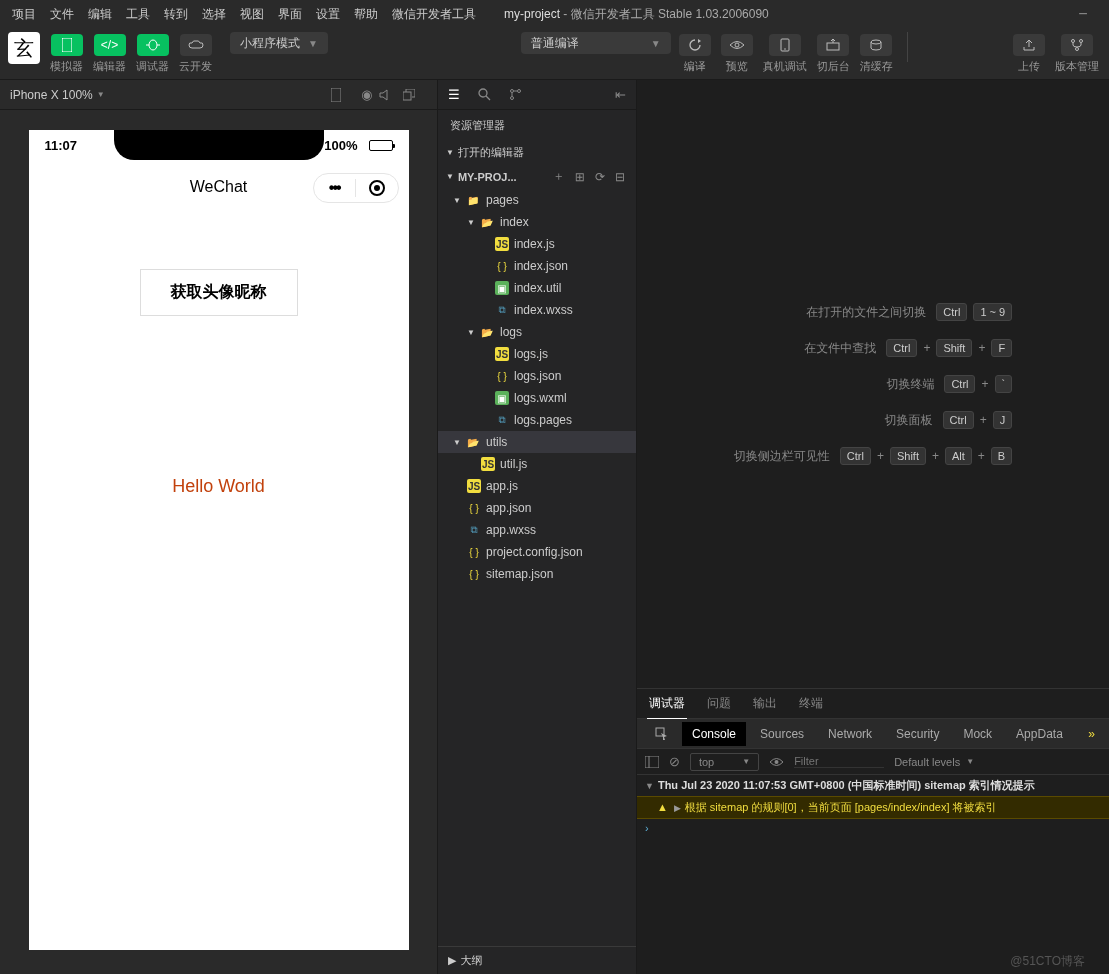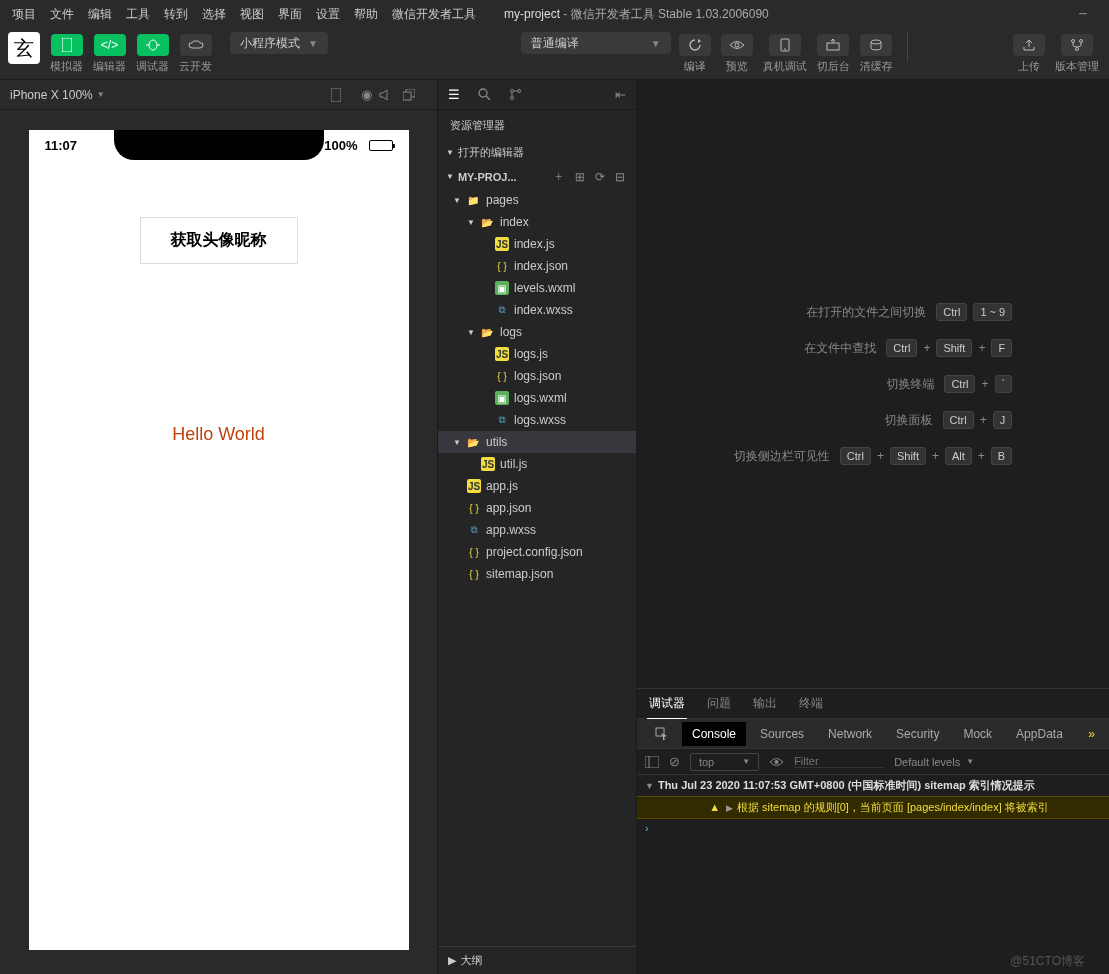--- a/index.html
+++ b/index.html
@@ -86,21 +86,21 @@
 .dev-tabs .dt.active { background:#000; color:#fff; }
 .dev-tabs .dsp { flex:1; }
 .dev-tabs .more { color:#f1dd3f; cursor:pointer; padding:0 6px; }
 .console-bar { height:26px; display:flex; align-items:center; padding:0 8px; gap:10px; border-bottom:1px solid #333; font-size:11px; color:#888; }
 .console-bar .ctx { border:1px solid #444; padding:2px 8px; border-radius:2px; display:flex; align-items:center; gap:28px; }
 .console-bar input { background:transparent; border:none; border-bottom:1px solid #333; color:#ccc; font-size:11px; width:90px; outline:none; }
 .console-bar .lvl { display:flex; align-items:center; gap:6px; }
 .console-body { flex:1; font-family:Menlo,Consolas,monospace; font-size:11px; overflow:hidden; }
 .log-hdr { padding:3px 8px; color:#ddd; font-weight:bold; background:#1e1e1e; }
 .log-hdr .tri { color:#888; margin-right:4px; font-size:9px; }
-.log-warn { padding:3px 8px 3px 20px; background:#332b00; color:#f1dd3f; border-top:1px solid #5a4a00; border-bottom:1px solid #5a4a00;text-align:center; }
+.log-warn { padding:3px 8px 3px 20px; background:#332b00; color:#f1dd3f; border-top:1px solid #5a4a00; border-bottom:1px solid #5a4a00; }
 .log-warn .wi { color:#f1dd3f; margin-right:6px; }
 .log-warn .tri { color:#999; margin-right:4px; font-size:9px; }
 .prompt { padding:3px 8px; color:#5db0d7; }
 .watermark { position:absolute; right:24px; bottom:4px; color:#555; font-size:12px; z-index:100; }
 svg { display:block; }
 </style>
 </head>
 <body>
 
 <div class="menubar">
@@ -261,20 +261,34 @@
     </div>
     <div class="sim-body">
       <div class="phone">
         <div class="notch"></div>
         <div class="statusbar">
           <span>11:07</span>
           <span class="sr">
               <span>100%</span>
               <span class="batt"><span class="fill"></span></span>
             </span>
+        </div>
+        <div class="navbar">
+          <span>WeChat</span>
+          <div class="capsule">
+            <div class="half">
+                <span class="dots">•••</span>
+              </div>
+            <div class="div"></div>
+            <div class="half">
+                <span class="ring">
+                  <span class="dot"></span>
+                </span>
+              </div>
+          </div>
         </div>
         <div class="content">
           <button class="btn-avatar">获取头像昵称</button>
           <div class="hello">Hello World</div>
         </div>
       </div>
     </div>
   </div>
 
   <div class="mid-col">
@@ -328,21 +342,21 @@
           <span class="nm">index.js</span>
         </div>
         <div class="node" style="padding-left: 42px;">
           <span class="chv"></span>
           <span class="fic ic-json">{ }</span>
           <span class="nm">index.json</span>
         </div>
         <div class="node" style="padding-left: 42px;">
           <span class="chv"></span>
           <span class="fic ic-wxml">▣</span>
-          <span class="nm">levels.wxml</span>
+          <span class="nm">index.util</span>
         </div>
         <div class="node" style="padding-left: 42px;">
           <span class="chv"></span>
           <span class="fic ic-wxss">⧉</span>
           <span class="nm">index.wxss</span>
         </div>
         <div class="node" style="padding-left: 28px;">
           <span class="chv">▼</span>
           <span class="fic ic-folder-grn">📂</span>
           <span class="nm">logs</span>
@@ -358,21 +372,21 @@
           <span class="nm">logs.json</span>
         </div>
         <div class="node" style="padding-left: 42px;">
           <span class="chv"></span>
           <span class="fic ic-wxml">▣</span>
           <span class="nm">logs.wxml</span>
         </div>
         <div class="node" style="padding-left: 42px;">
           <span class="chv"></span>
           <span class="fic ic-wxss">⧉</span>
-          <span class="nm">logs.wxss</span>
+          <span class="nm">logs.pages</span>
         </div>
         <div class="node sel" style="padding-left: 14px;">
           <span class="chv">▼</span>
           <span class="fic ic-folder-grn">📂</span>
           <span class="nm">utils</span>
         </div>
         <div class="node" style="padding-left: 28px;">
           <span class="chv"></span>
           <span class="fic ic-js">JS</span>
           <span class="nm">util.js</span>

